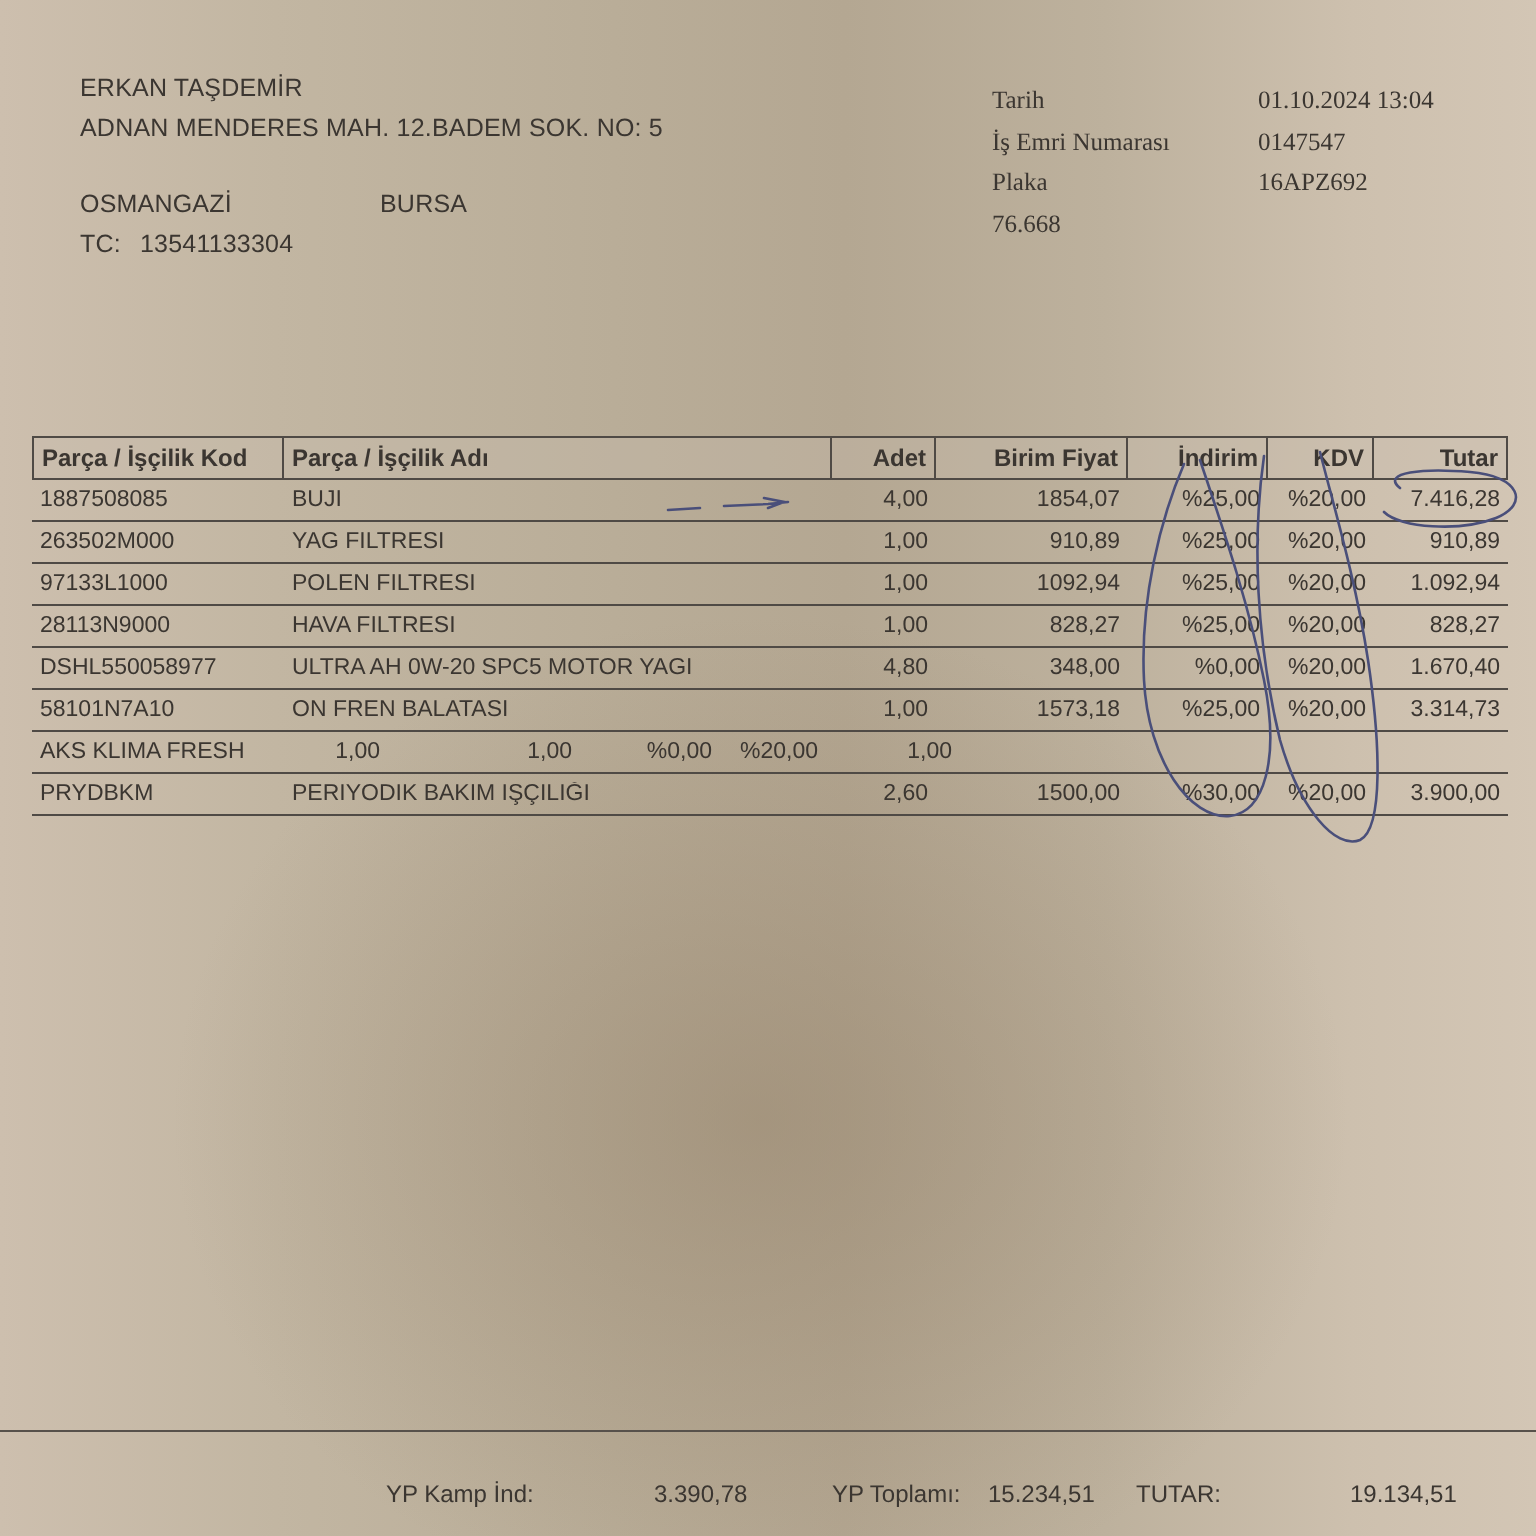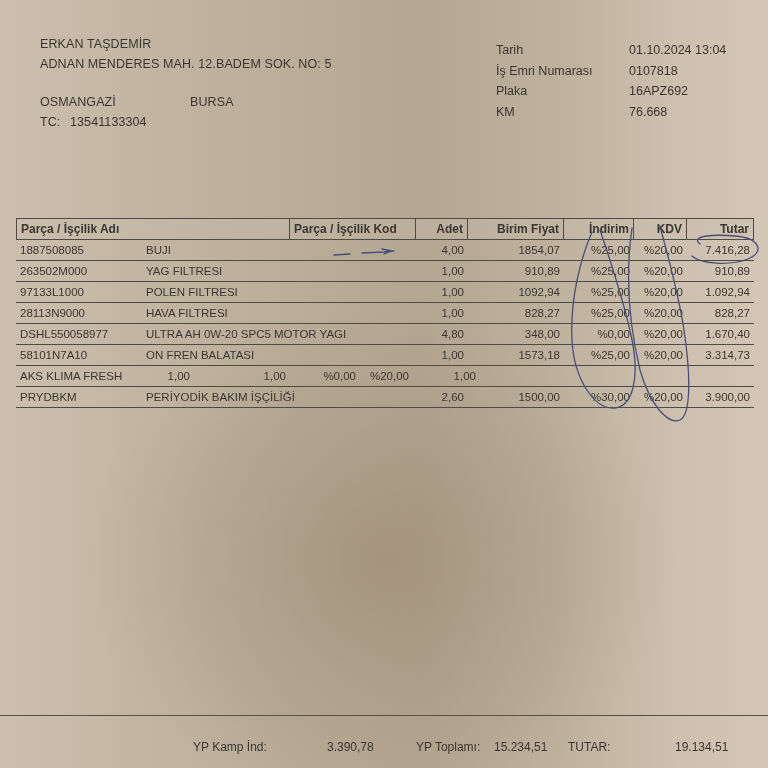--- a/index.html
+++ b/index.html
@@ -18,21 +18,21 @@
 
     
     .cust { position: absolute; left: 40px; top: 34px; font-size: 12.5px; line-height: 20px; letter-spacing: 0.1px; }
     .cust .row { white-space: nowrap; }
     .cust .gap { height: 18px; }
     .cust .city { display: inline-block; width: 150px; }
     .cust .tc-label { display: inline-block; width: 30px; }
 
     
     .info { position: absolute; left: 496px; top: 40px; font-size: 12.5px; line-height: 20.5px; }
-    .info .r { display: flex; white-space: nowrap; }
+    .info .r { display: flex; white-space: nowrap; font-family: Liberation Serif, serif; }
     .info .k { width: 133px; }
     .info .v { }
 
     
     .tbl { position: absolute; left: 16px; top: 218px; width: 738px; font-size: 11.5px; }
     .thead {
       display: flex; height: 20px; align-items: stretch;
       border: 1.5px solid #4f4a45; border-left: none; border-right: none;
       font-weight: bold; font-size: 12px;
       background: rgba(200,190,176,0.35);
@@ -73,36 +73,35 @@
     </div>
   </div>
 
   <div class="info">
     <div class="r">
       <span class="k">Tarih</span>
       <span class="v">01.10.2024 13:04</span>
     </div>
     <div class="r">
       <span class="k">İş Emri Numarası</span>
-      <span class="v">0107818</span>
+      <span class="v">0147547</span>
     </div>
     <div class="r">
       <span class="k">Plaka</span>
       <span class="v">16APZ692</span>
     </div>
     <div class="r">
-      <span class="k">KM</span>
       <span class="v">76.668</span>
     </div>
   </div>
 
   <div class="tbl">
     <div class="thead">
+      <div class="c c-code">Parça / İşçilik Kod</div>
       <div class="c c-name">Parça / İşçilik Adı</div>
-      <div class="c c-code">Parça / İşçilik Kod</div>
       <div class="c c-qty">Adet</div>
       <div class="c c-price">Birim Fiyat</div>
       <div class="c c-disc">İndirim</div>
       <div class="c c-vat">KDV</div>
       <div class="c c-total">Tutar</div>
     </div>
 
     <div class="trow">
       <div class="c c-code">1887508085</div>
       <div class="c c-name">BUJI</div>

